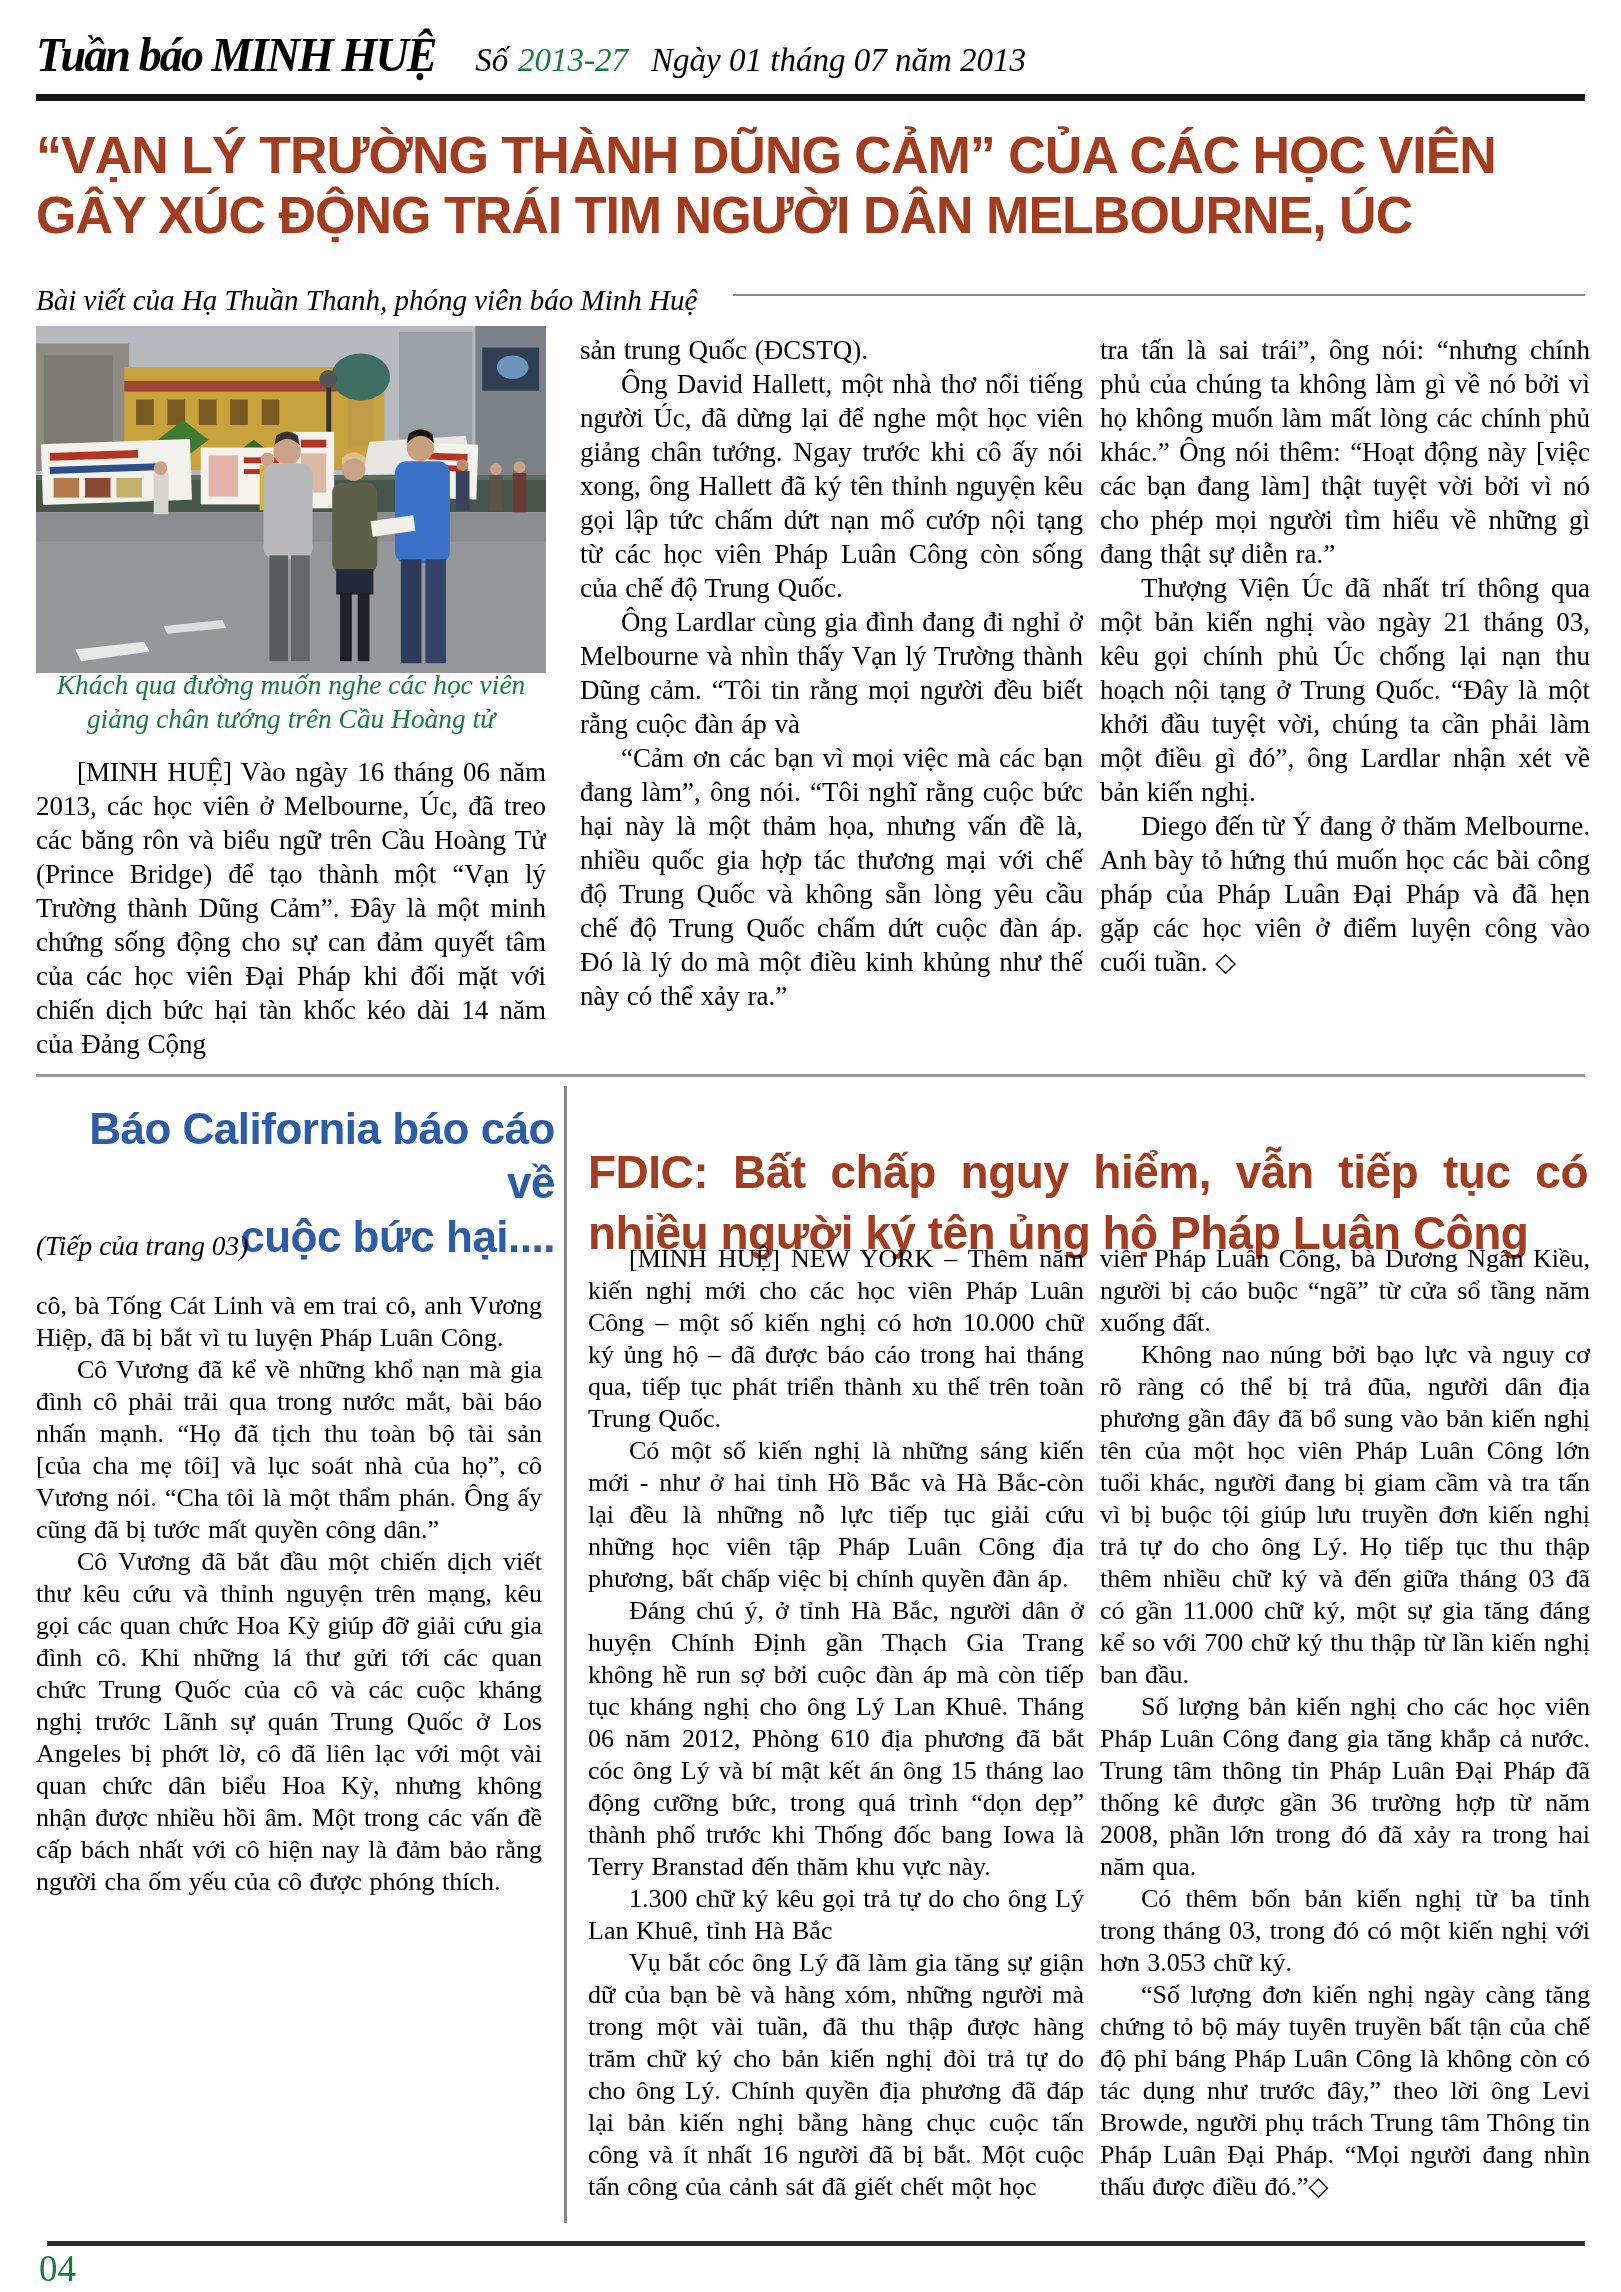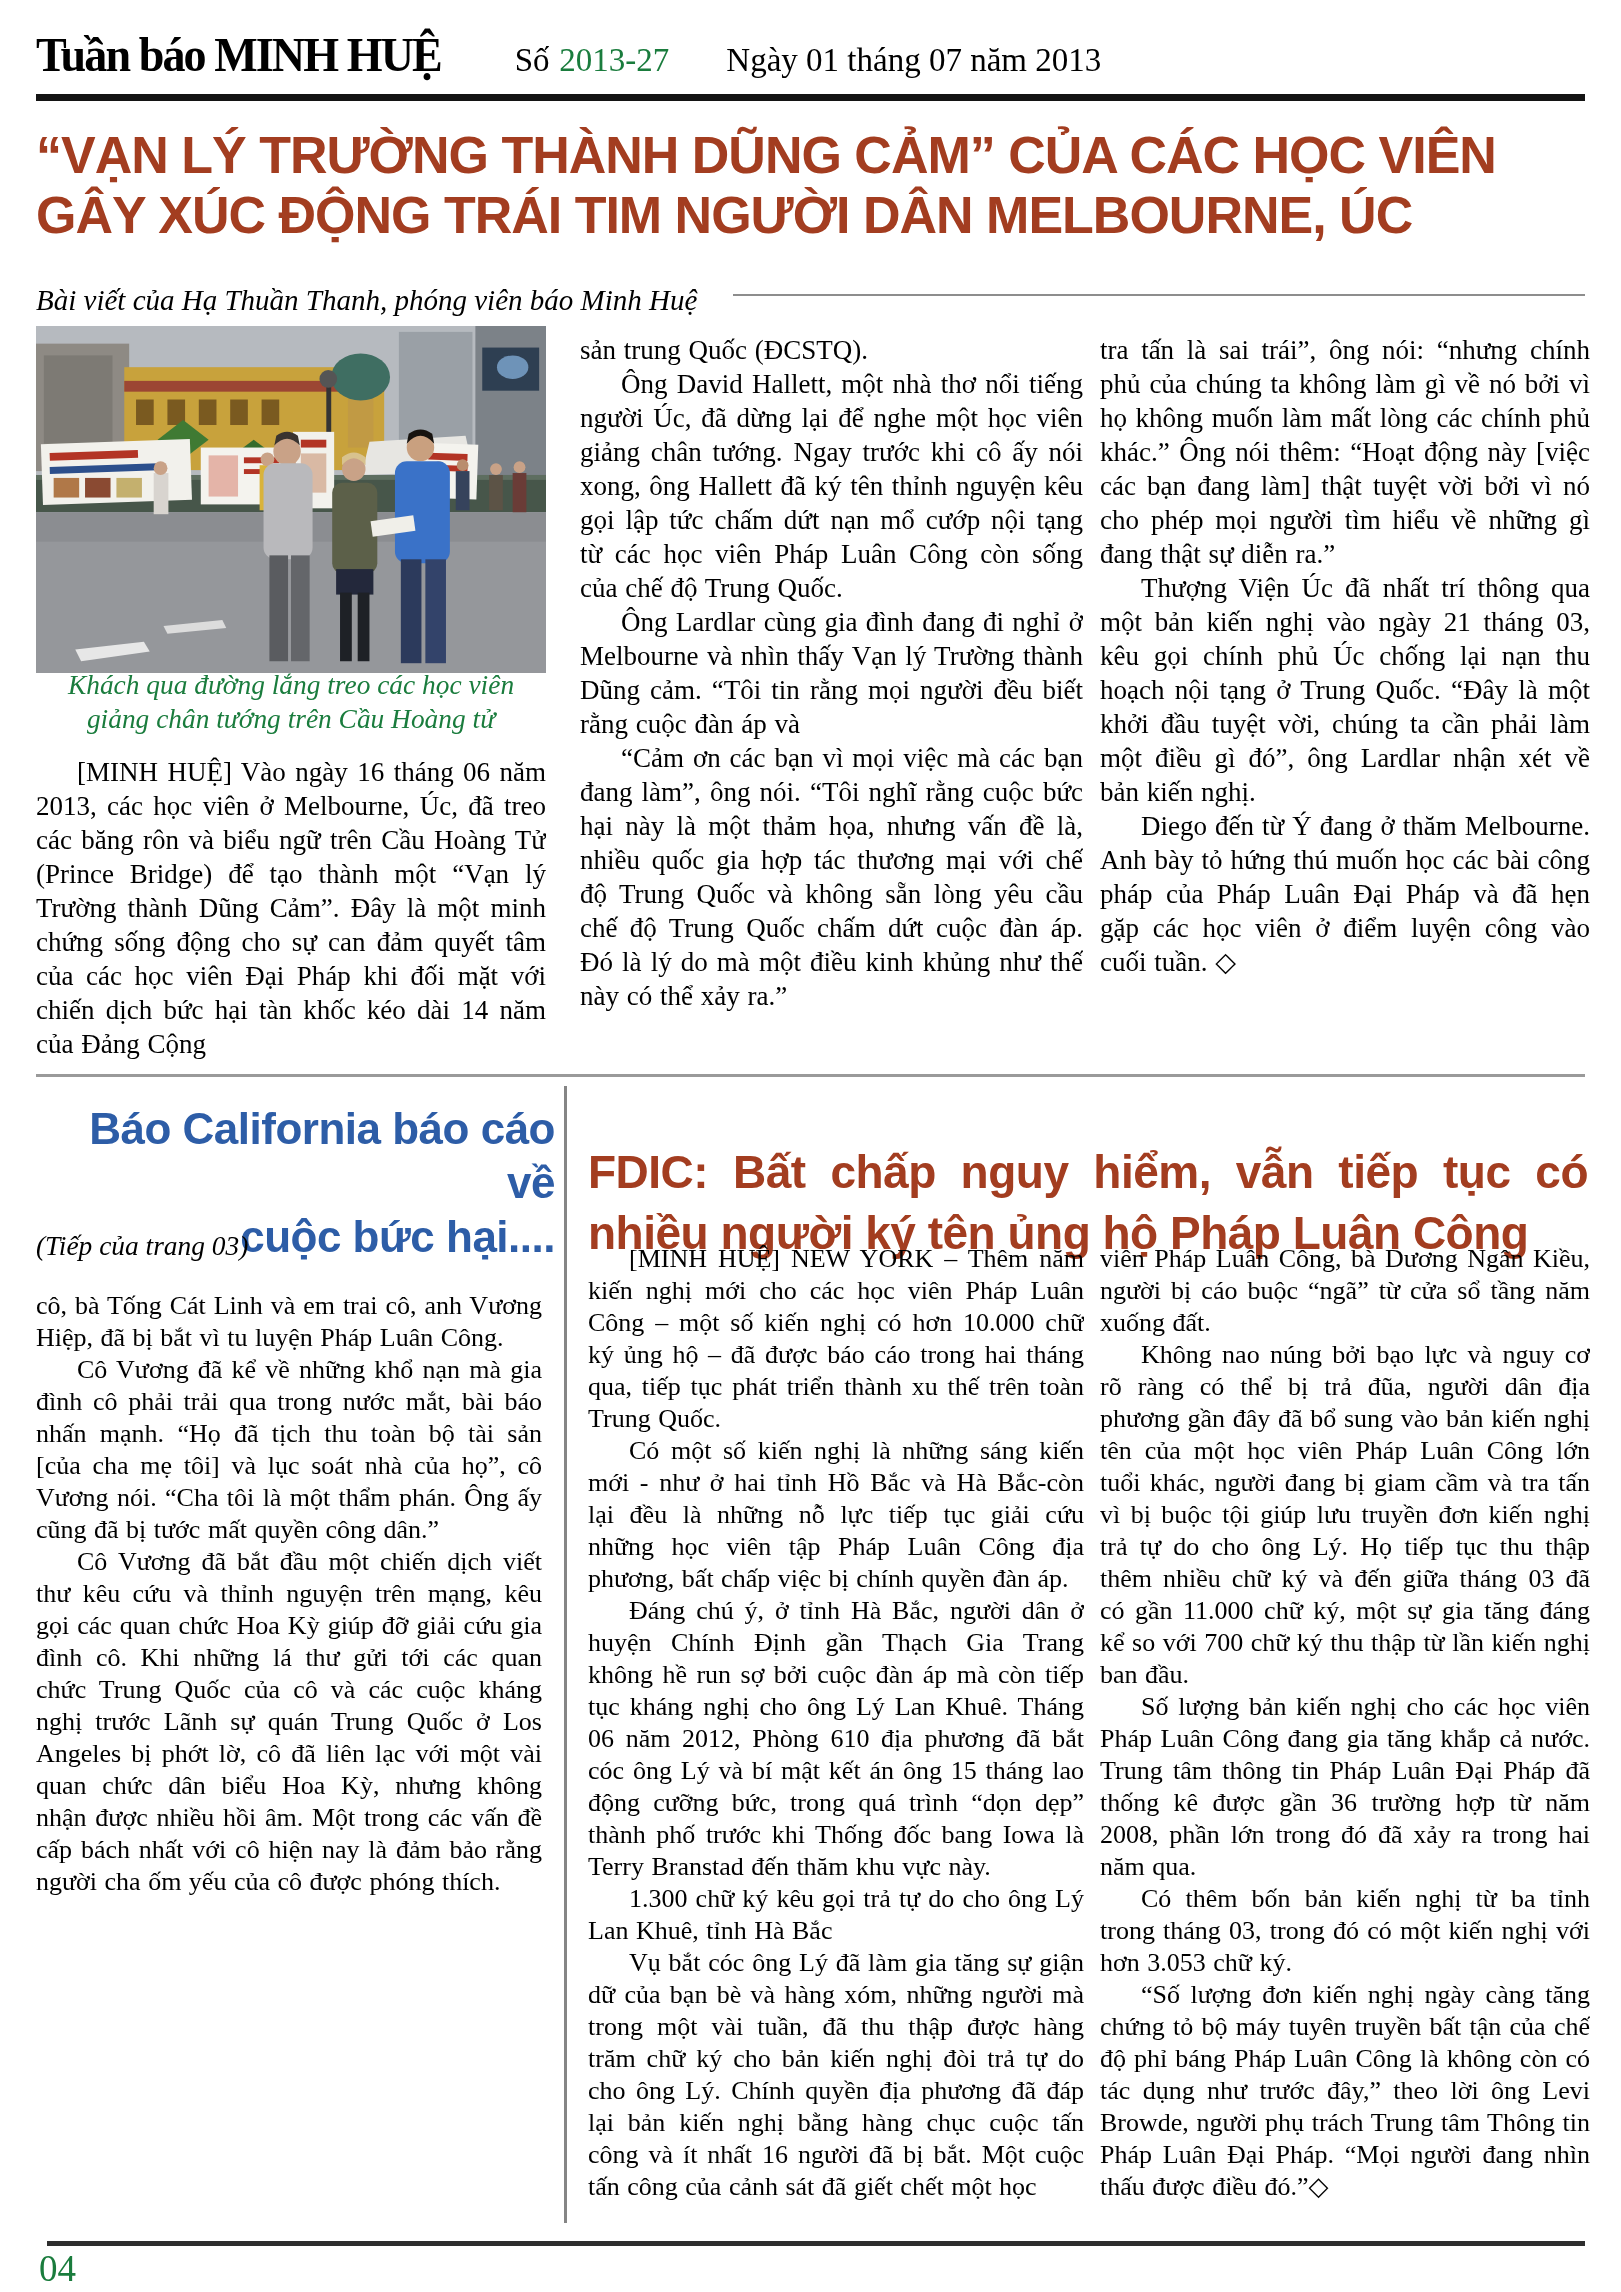--- a/index.html
+++ b/index.html
@@ -4,21 +4,21 @@
 <style>
   html,body{margin:0;padding:0;background:#e8e8e8;}
   .page{
     position:relative;width:1621px;height:2293px;margin:0 auto;
     background:#ffffff;color:#000;overflow:hidden;
     font-family:"Liberation Serif", serif;
     --accent-red:#a33d20;--accent-blue:#2d5da7;--accent-green:#1a7c3d;
     --rule-black:#141414;--divider-gray:#9a9a9a;
   }
   
-  .header{position:absolute;left:36px;top:27.4px;display:flex;align-items:baseline;gap:57px;white-space:nowrap;}
+  .header{position:absolute;left:36px;top:27.4px;display:flex;align-items:baseline;gap:23px;white-space:nowrap;font-style:italic;}
   .masthead{font-size:48px;font-weight:700;letter-spacing:-2px;transform:scaleX(.96);transform-origin:left bottom;}
   .issue,.dateline{font-size:33px;}
   .issue-num{color:var(--accent-green);margin-left:9.8px;}
   .rule-top{position:absolute;left:36px;top:94px;width:1549px;height:6.9px;background:var(--rule-black);}
   
   .headline{position:absolute;left:36px;top:125px;width:1529px;
     font-family:"Liberation Sans", sans-serif;font-weight:700;
     font-size:52px;line-height:60px;color:var(--accent-red);letter-spacing:-1px;}
   
   .byline{position:absolute;left:36px;top:268px;font-size:29px;font-style:italic;margin-top:16px;}
@@ -169,21 +169,21 @@
         <circle cx="392" cy="124" r="14" fill="#c9a07f"></circle>
           <path d="M378 120 q14 -16 28 0 l-2 -10 q-12 -9 -24 0 z" fill="#17130f"></path>
         <rect x="366" y="138" width="56" height="104" rx="12" fill="#3a72c8"></rect>
         <rect x="342" y="196" width="44" height="16" fill="#f0efe9" transform="rotate(-8 364 204)"></rect>
         <rect x="372" y="238" width="21" height="106" fill="#2c3a5c"></rect>
         <rect x="397" y="238" width="21" height="106" fill="#33436a"></rect>
       </g>
     </svg>
   </figure>
   <div class="caption">
-    <div>Khách qua đường lắng treo các học viên</div>
+    <div>Khách qua đường muốn nghe các học viên</div>
     <div>giảng chân tướng trên Cầu Hoàng tử</div>
   </div>
 
   <div id="a1c1" class="body-col">
       <p>[MINH HUỆ] Vào ngày 16 tháng 06 năm 2013, các học viên ở Melbourne, Úc, đã treo các băng rôn và biểu ngữ trên Cầu Hoàng Tử (Prince Bridge) để tạo thành một “Vạn lý Trường thành Dũng Cảm”. Đây là một minh chứng sống động cho sự can đảm quyết tâm của các học viên Đại Pháp khi đối mặt với chiến dịch bức hại tàn khốc kéo dài 14 năm của Đảng Cộng</p>
     </div>
   <div id="a1c2" class="body-col">
       <p class="noindent">sản trung Quốc (ĐCSTQ).</p>
       <p>Ông David Hallett, một nhà thơ nổi tiếng người Úc, đã dừng lại để nghe một học viên giảng chân tướng. Ngay trước khi cô ấy nói xong, ông Hallett đã ký tên thỉnh nguyện kêu gọi lập tức chấm dứt nạn mổ cướp nội tạng từ các học viên Pháp Luân Công còn sống của chế độ Trung Quốc.</p>
       <p>Ông Lardlar cùng gia đình đang đi nghỉ ở Melbourne và nhìn thấy Vạn lý Trường thành Dũng cảm. “Tôi tin rằng mọi người đều biết rằng cuộc đàn áp và</p>

